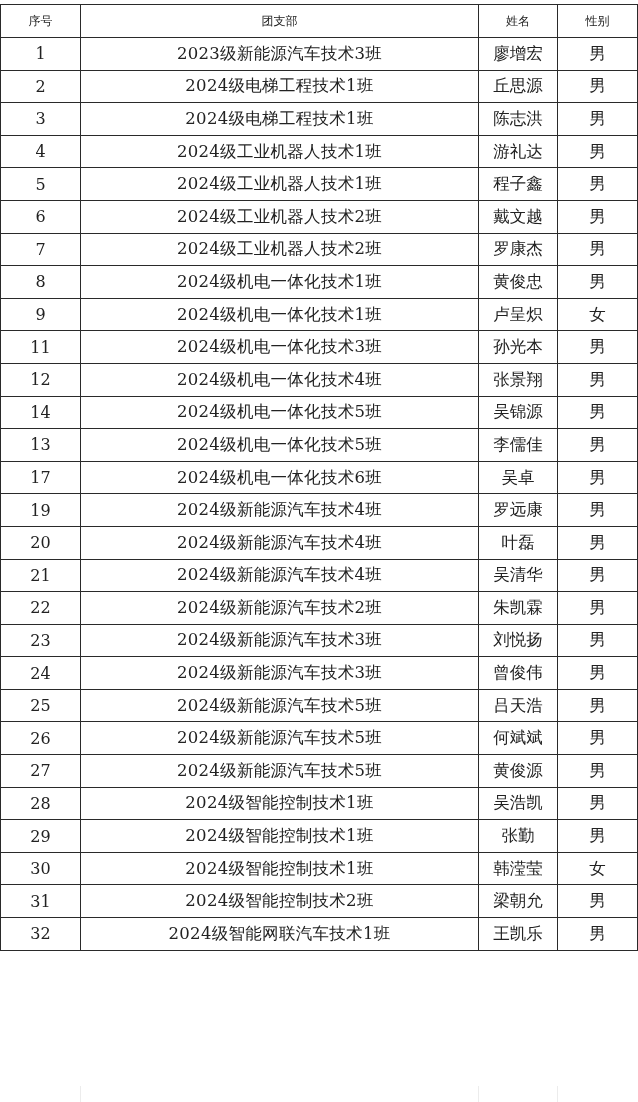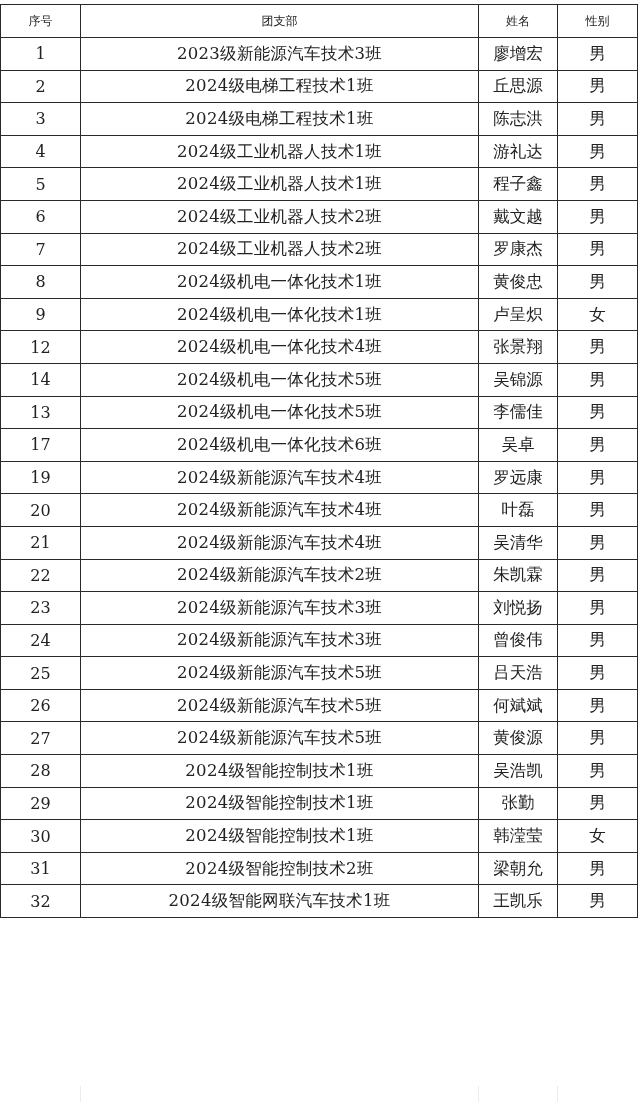--- a/index.html
+++ b/index.html
@@ -88,20 +88,26 @@
           <td class="name">黄俊忠</td>
           <td class="gender">男</td>
         </tr>
         <tr>
           <td class="no">9</td>
           <td class="branch">2024级机电一体化技术1班</td>
           <td class="name">卢呈炽</td>
           <td class="gender">女</td>
         </tr>
         <tr>
+          <td class="no">11</td>
+          <td class="branch">2024级机电一体化技术3班</td>
+          <td class="name">孙光本</td>
+          <td class="gender">男</td>
+        </tr>
+        <tr>
           <td class="no">12</td>
           <td class="branch">2024级机电一体化技术4班</td>
           <td class="name">张景翔</td>
           <td class="gender">男</td>
         </tr>
         <tr>
           <td class="no">14</td>
           <td class="branch">2024级机电一体化技术5班</td>
           <td class="name">吴锦源</td>
           <td class="gender">男</td>

